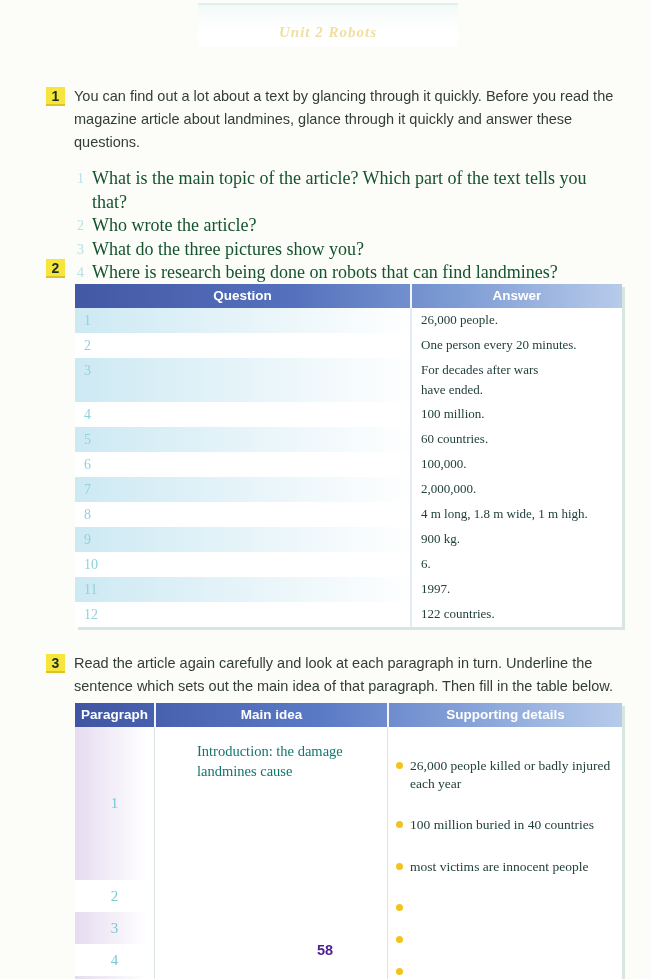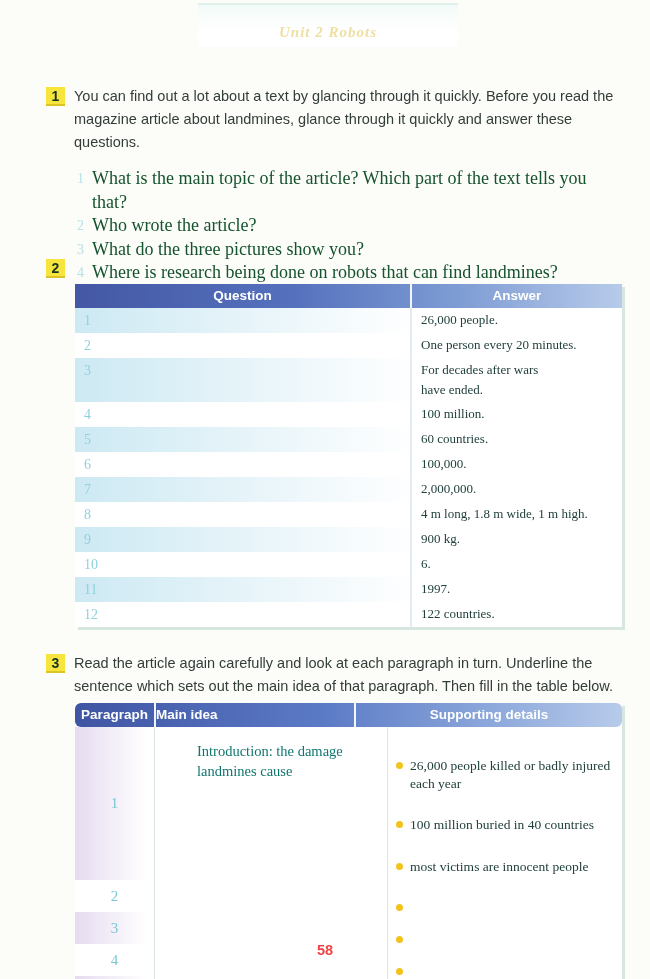--- a/index.html
+++ b/index.html
@@ -83,24 +83,24 @@
   }
   
   .table2{
     position:absolute;left:75px;top:703px;width:547px;
     background:#ffffff;
     box-shadow:3px 3px 0 rgba(168,204,193,0.45);
   }
   .t2-header{
     display:flex;height:24px;
     background:linear-gradient(to right,#3f55a3 0%,#5b7ac6 45%,#8aa6da 75%,#b7cbea 100%);
-    color:#ffffff;font-weight:bold;font-size:13.5px;line-height:24px;border-radius:6px;
+    color:#ffffff;font-weight:bold;font-size:13.5px;line-height:24px;
   }
   .t2-hp{width:79px;text-align:center;box-sizing:border-box;}
-  .t2-hm{width:200px;border-left:2px solid #f3f7fb;box-sizing:border-box;}
+  .t2-hm{width:233px;text-align:center;border-left:2px solid #f3f7fb;box-sizing:border-box;}
   .t2-hd{flex:1;text-align:center;border-left:2px solid #f3f7fb;box-sizing:border-box;}
   .t2-row{display:flex;}
   .t2-row.tall{min-height:79px;}
   .t2-row.short{min-height:29px;}
   .t2-p{
     width:79px;box-sizing:border-box;
     display:flex;align-items:center;justify-content:center;
     font-family:"Liberation Serif",serif;font-size:15px;color:#79c8d6;
   }
   .t2-row:nth-child(odd) .t2-p{
@@ -126,21 +126,21 @@
   }
   .t2-row.short .bullet{margin-top:0;}
   .b-text{
     font-family:"Liberation Serif",serif;font-size:13.5px;line-height:17.5px;
     color:#21403c;white-space:pre-line;
   }
   
   .page-number{
     position:absolute;left:0;right:0;top:942px;
     text-align:center;
-    font-size:14.5px;font-weight:bold;color:#ef4444;
+    font-size:14.5px;font-weight:bold;color:#4c1d95;
   }
 </style>
 </head>
 <body>
 
 <div class="unit-banner">
   <div class="unit-title">Unit 2 Robots</div>
 </div>
 
 <section class="exercise" id="ex1">

